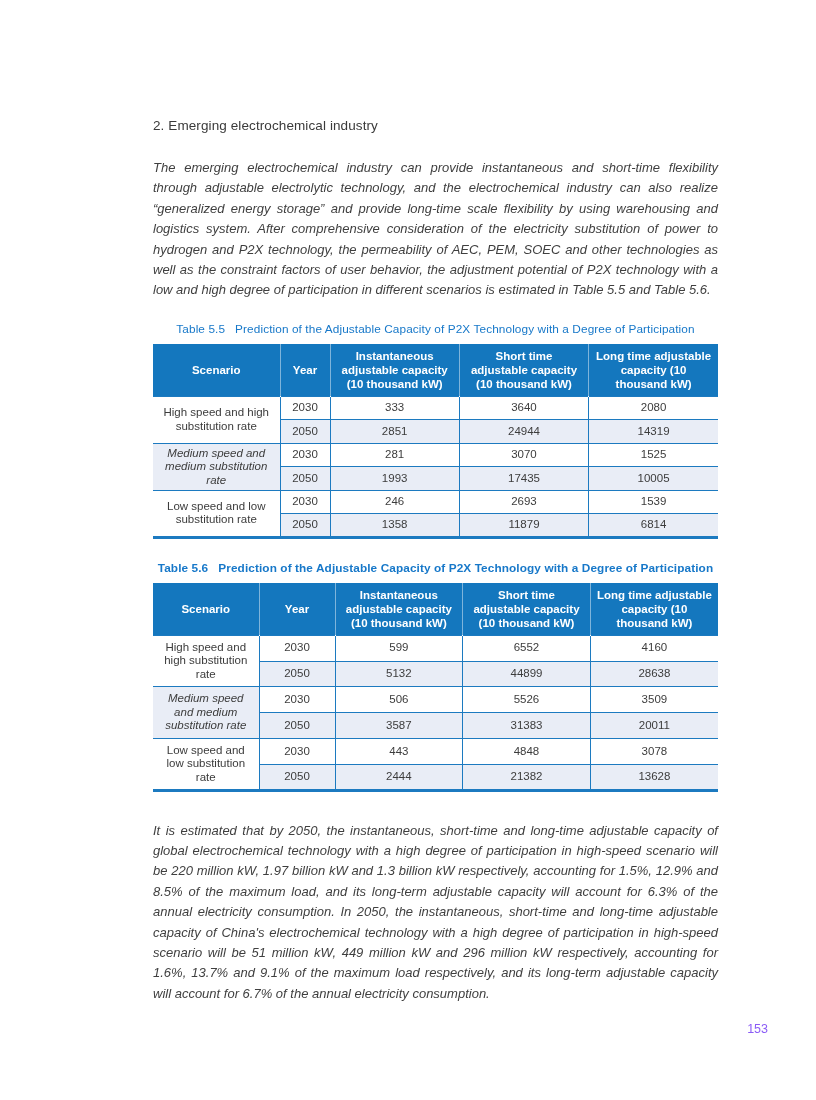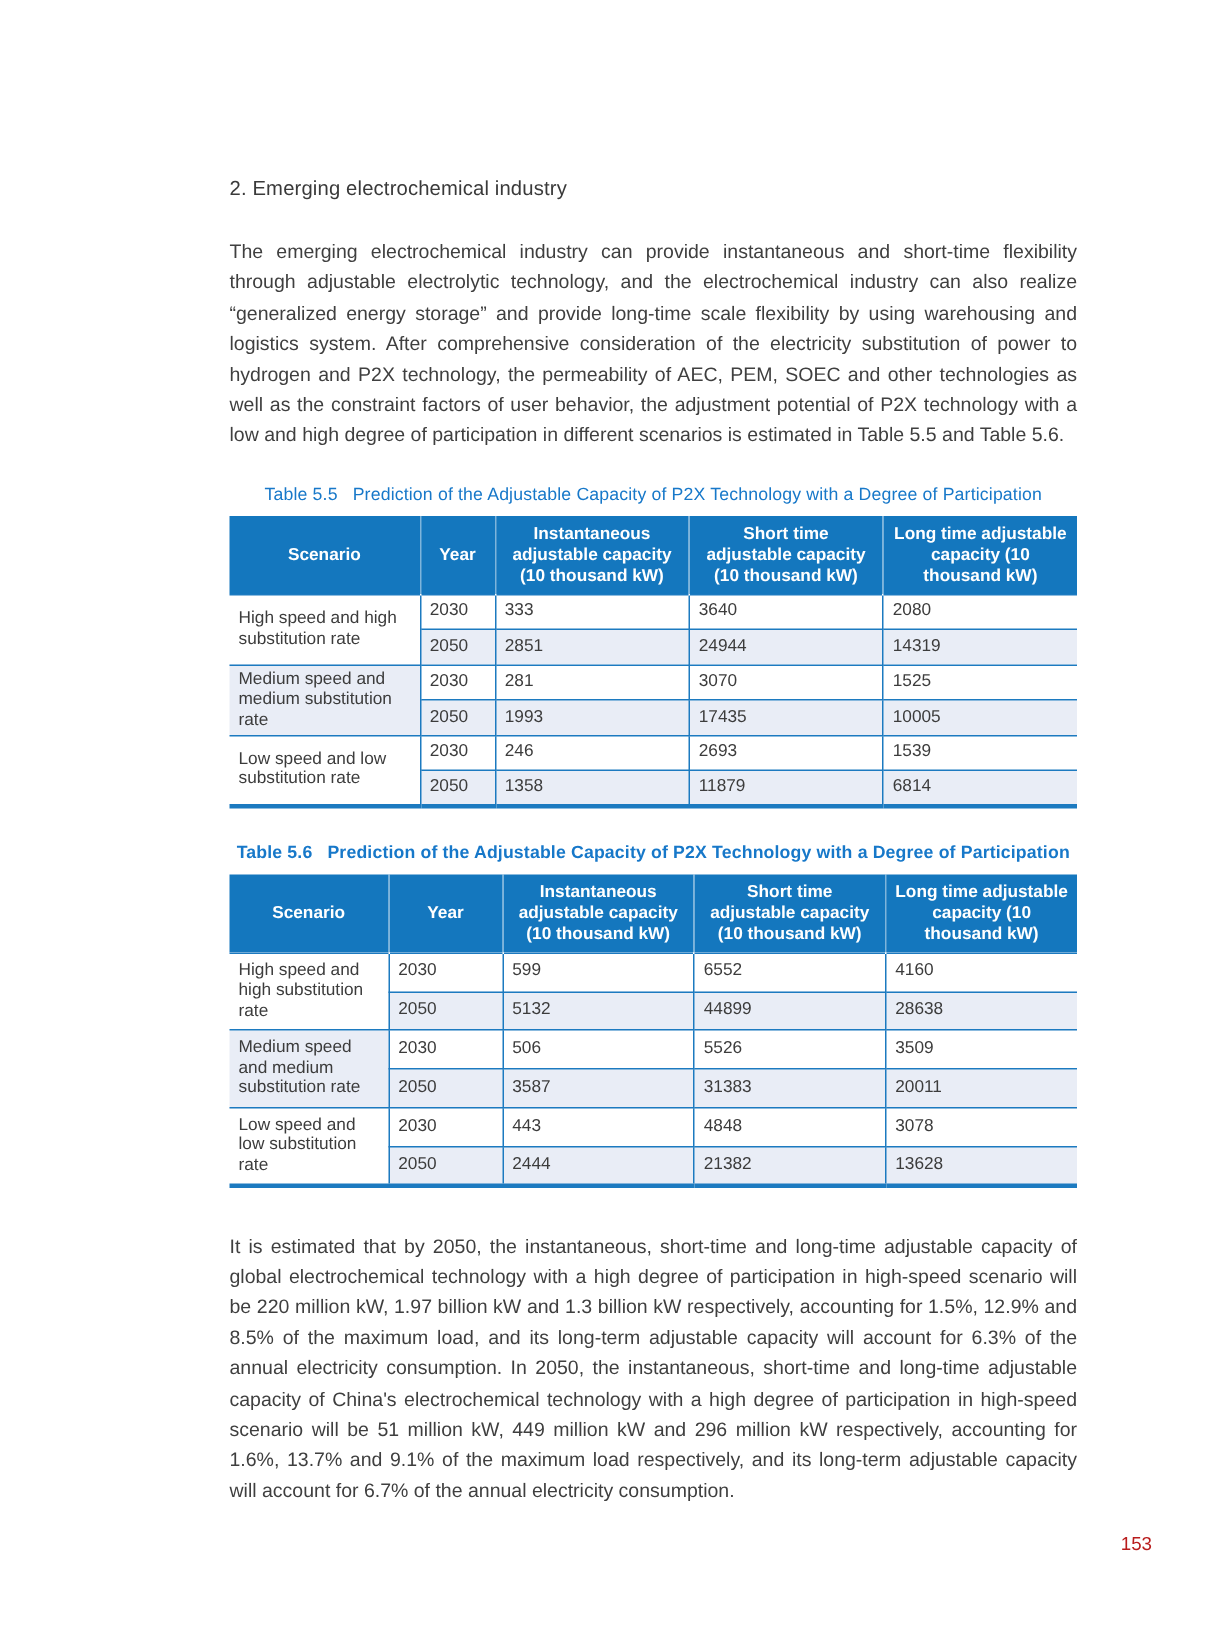--- a/index.html
+++ b/index.html
@@ -16,60 +16,60 @@
     font-family:"Liberation Sans", sans-serif;
     color:var(--text-dark);
   }
   .content{
     position:absolute;left:153px;top:118px;width:565px;
   }
   .section-heading{
     font-size:13.5px;color:#3a3a3a;margin-bottom:25px;letter-spacing:.1px;
   }
   .para{
-    font-size:13px;line-height:20.4px;text-align:justify;color:var(--text-dark);
+    font-size:13px;line-height:20.4px;text-align:justify;color:var(--text-dark);font-style:italic;
   }
   .table-caption{
     text-align:center;color:var(--caption-blue);font-size:11.8px;
     margin-top:21px;margin-bottom:8px;letter-spacing:.1px;
   }
   .table-caption .cap-label{margin-right:10px;}
   table.data-table{
     border-collapse:collapse;width:565px;table-layout:fixed;
     margin-bottom:2px;
   }
   table.data-table th{
     background:var(--header-blue);color:#ffffff;font-weight:bold;
     font-size:11.5px;line-height:14px;text-align:center;vertical-align:middle;
     padding:5px 6px;height:48px;border:none;
     border-left:1px solid rgba(255,255,255,.45);
   }
   table.data-table th:first-child{border-left:none;margin-left:35px;}
   table.data-table td{
     border:1px solid var(--border-blue);
     font-size:11.5px;line-height:13.5px;color:#3c3c3c;
-    text-align:left;vertical-align:middle;padding:2px 6px;
+    text-align:center;vertical-align:middle;padding:2px 6px;
     background:#ffffff;
   }
   .t0 td{height:23.5px;}
   .t1 td{height:25.8px;}
   table.data-table tr.alt-row td{background:var(--row-alt);}
   table.data-table td.scenario-cell{border-left:none;background:#ffffff;}
-  table.data-table td.scenario-cell.alt-group{background:var(--row-alt);}
+  table.data-table td.scenario-cell.alt-group{background:var(--row-alt);font-style:italic;}
   table.data-table td:last-child{border-right:none;}
   table.data-table tbody tr:last-child td{border-bottom:3px solid var(--border-blue);}
   table.data-table td.scenario-cell.last-group{border-bottom:3px solid var(--border-blue);}
   .t0 col.c-scenario{width:127px;}
   .t0 col.c-year{width:50px;}
   .t1 col.c-scenario{width:106px;}
   .t1 col.c-year{width:76px;}
   .closing{margin-top:29px;}
   .mid-gap{margin-top:22px;font-weight:bold;}
   .page-number{
-    position:absolute;right:48px;top:1022px;font-size:12.5px;color:#b91c1c;
+    position:absolute;right:48px;top:1022px;font-size:12.5px;color:#8b5cf6;
   }
 </style>
 </head>
 <body>
 
 <div class="content">
 
   <div class="section-heading">2.  Emerging electrochemical industry</div>
 
   <p class="para">The emerging electrochemical industry can provide instantaneous and short-time flexibility through adjustable electrolytic technology, and the electrochemical industry can also realize “generalized energy storage” and provide long-time scale flexibility by using warehousing and logistics system. After comprehensive consideration of the electricity substitution of power to hydrogen and P2X technology, the permeability of AEC, PEM, SOEC and other technologies as well as the constraint factors of user behavior, the adjustment potential of P2X technology with a low and high degree of participation in different scenarios is estimated in Table 5.5 and Table 5.6.</p>

